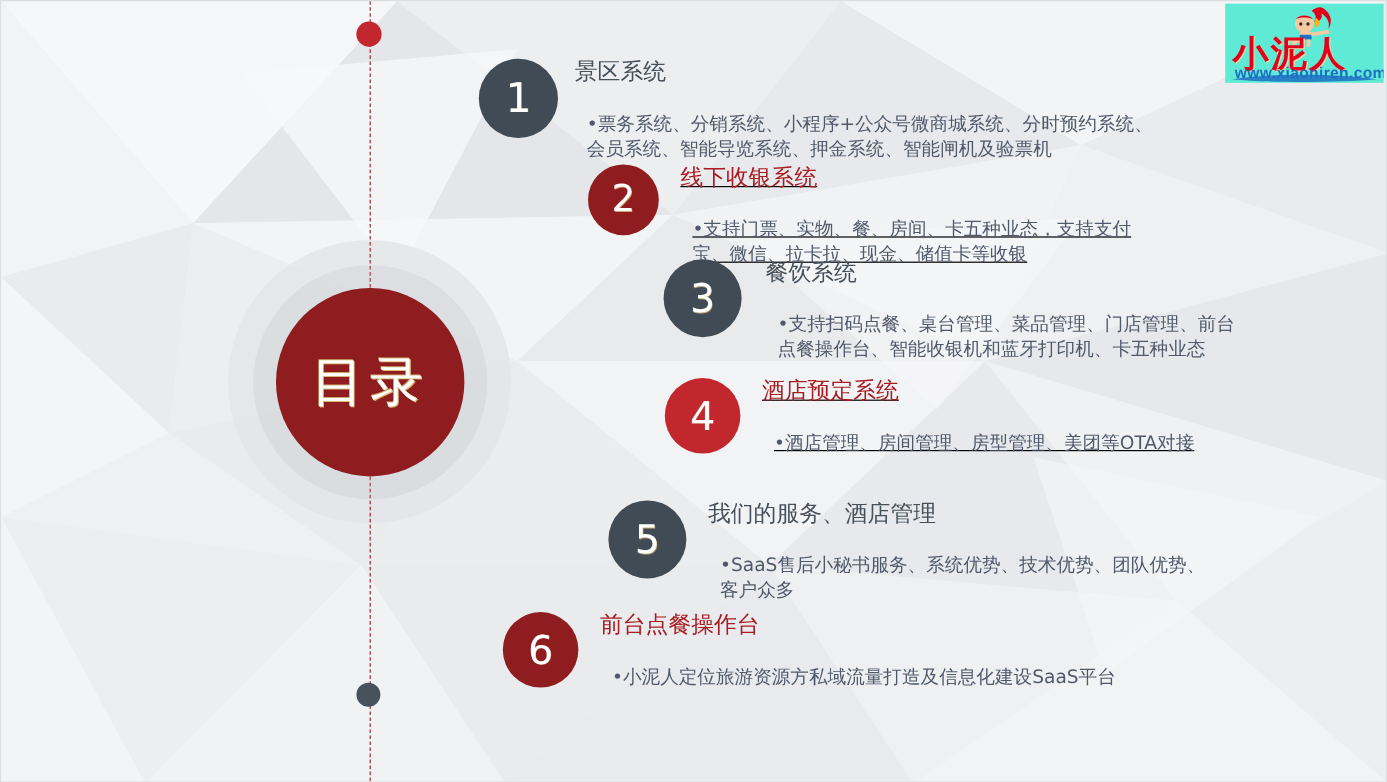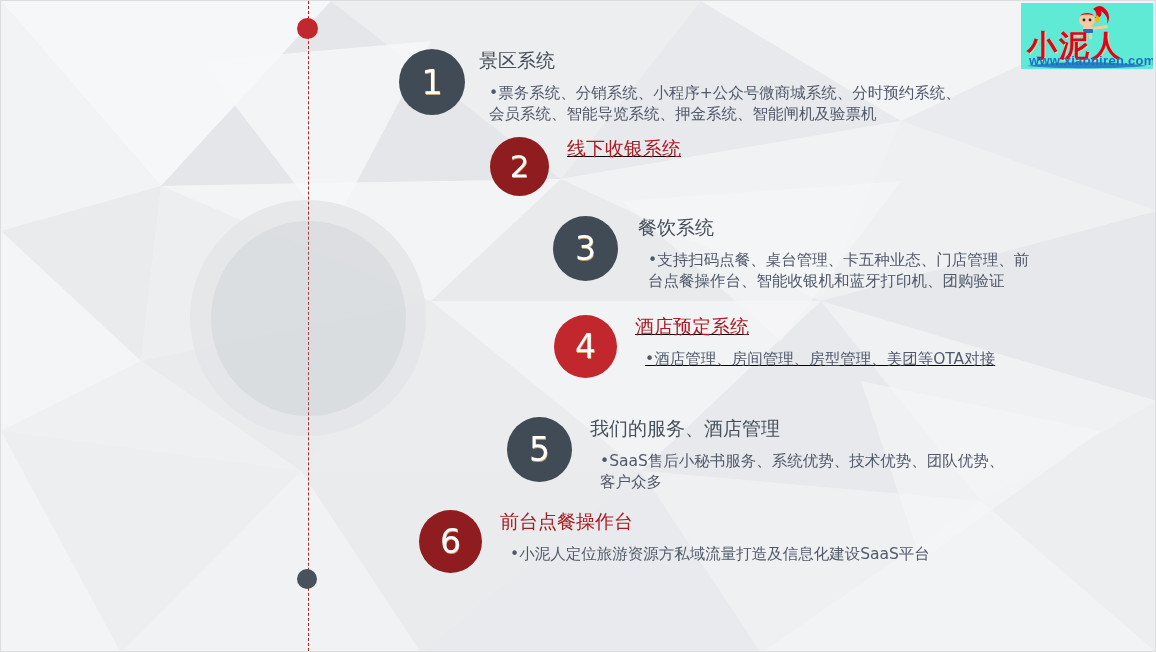--- a/index.html
+++ b/index.html
@@ -62,21 +62,21 @@
   .num-circle.red{background:#c1272d;}
   .txt{margin-left:14px;}
   .item-title{
     font-size:19px;font-weight:normal;line-height:1.25;
     font-family:"DejaVu Sans","Liberation Sans",sans-serif;
     white-space:nowrap;
   }
   .item-title.slate{color:#46505a;}
   .item-title.red{color:#a81c22;}
   .item-desc{
-    margin-top:10px;margin-left:10px;
+    margin-top:20px;margin-left:10px;
     font-size:15.5px;line-height:1.35;color:#50596a;
     font-family:"DejaVu Sans","Liberation Sans",sans-serif;
   }
 
   
   #item-1{left:398px;top:48px;}
   #item-1 .num-circle{width:66px;height:66px;font-size:34px;}
   #item-2{left:489px;top:136px;}
   #item-2 .num-circle{width:59px;height:59px;font-size:31px;}
   #item-3{left:552px;top:215px;}
@@ -154,41 +154,45 @@
       <polygon points="860,380 1100,430 920,560" fill="#f5f6f7" opacity="0.6"></polygon>
       <circle cx="307" cy="317" r="118" fill="#e3e5e8" opacity="0.85"></circle>
     </g>
   </svg>
 
   <div class="timeline"></div>
   <div class="tl-dot top"></div>
   <div class="tl-dot bottom"></div>
 
   <div class="hub-halo"></div>
+  <div class="hub">
+    <span class="hub-text">目录</span>
+  </div>
 
   <div class="item" id="item-1">
     <div class="num-circle dark">1</div>
     <div class="txt">
       <div class="item-title slate">景区系统</div>
       <div class="item-desc" style="width:472px">•票务系统、分销系统、小程序+公众号微商城系统、分时预约系统、会员系统、智能导览系统、押金系统、智能闸机及验票机</div>
     </div>
   </div>
 
   <div class="item" id="item-2">
     <div class="num-circle darkred">2</div>
     <div class="txt">
       <div class="item-title red">线下收银系统</div>
+      <div class="item-desc" style="width:370px">•支持门票、实物、餐、房间、卡五种业态，支持支付宝、微信、拉卡拉、现金、储值卡等收银</div>
     </div>
   </div>
 
   <div class="item" id="item-3">
     <div class="num-circle dark">3</div>
     <div class="txt">
       <div class="item-title slate">餐饮系统</div>
-      <div class="item-desc" style="width:388px">•支持扫码点餐、桌台管理、卡五种业态、门店管理、前台点餐操作台、智能收银机和蓝牙打印机、团购验证</div>
+      <div class="item-desc" style="width:388px">•支持扫码点餐、桌台管理、菜品管理、门店管理、前台点餐操作台、智能收银机和蓝牙打印机、卡五种业态</div>
     </div>
   </div>
 
   <div class="item" id="item-4">
     <div class="num-circle red">4</div>
     <div class="txt">
       <div class="item-title red">酒店预定系统</div>
       <div class="item-desc" style="width:420px;white-space:nowrap">•酒店管理、房间管理、房型管理、美团等OTA对接</div>
     </div>
   </div>

